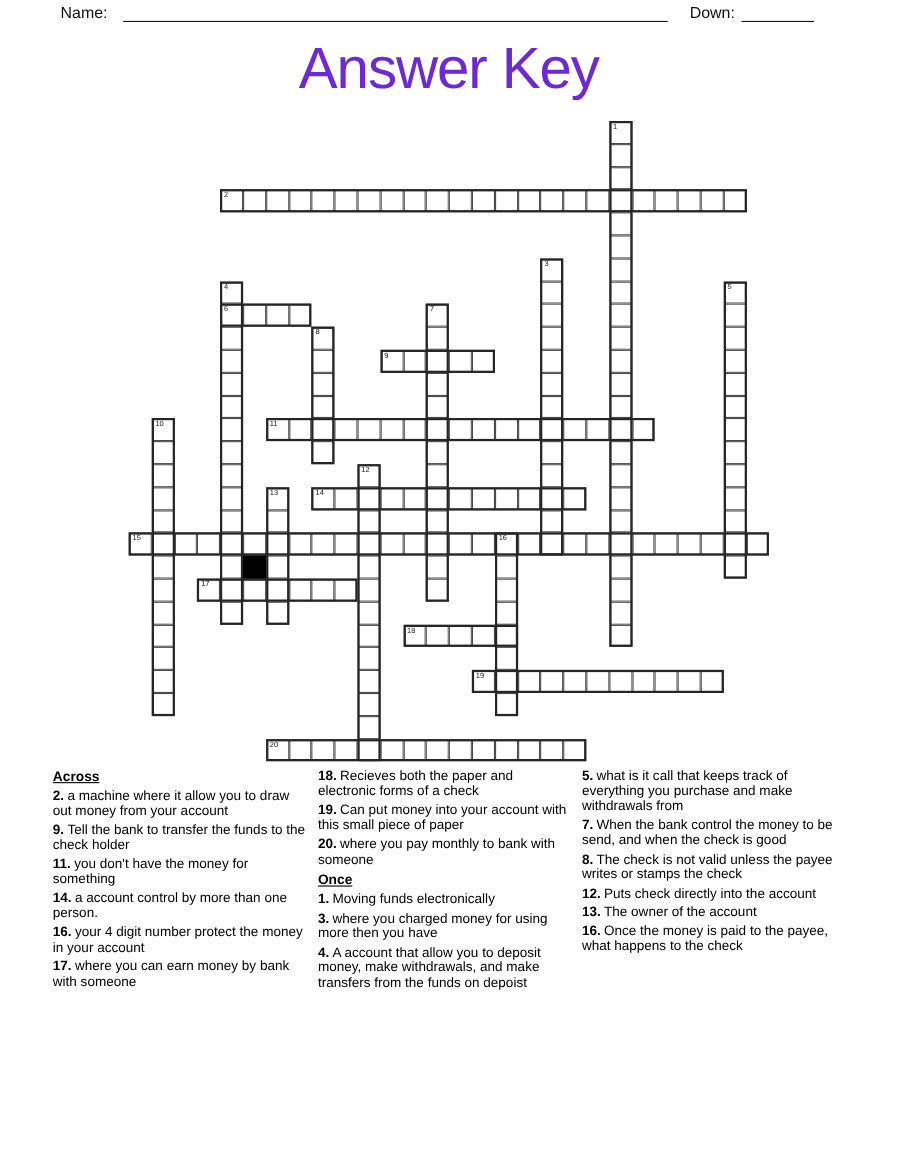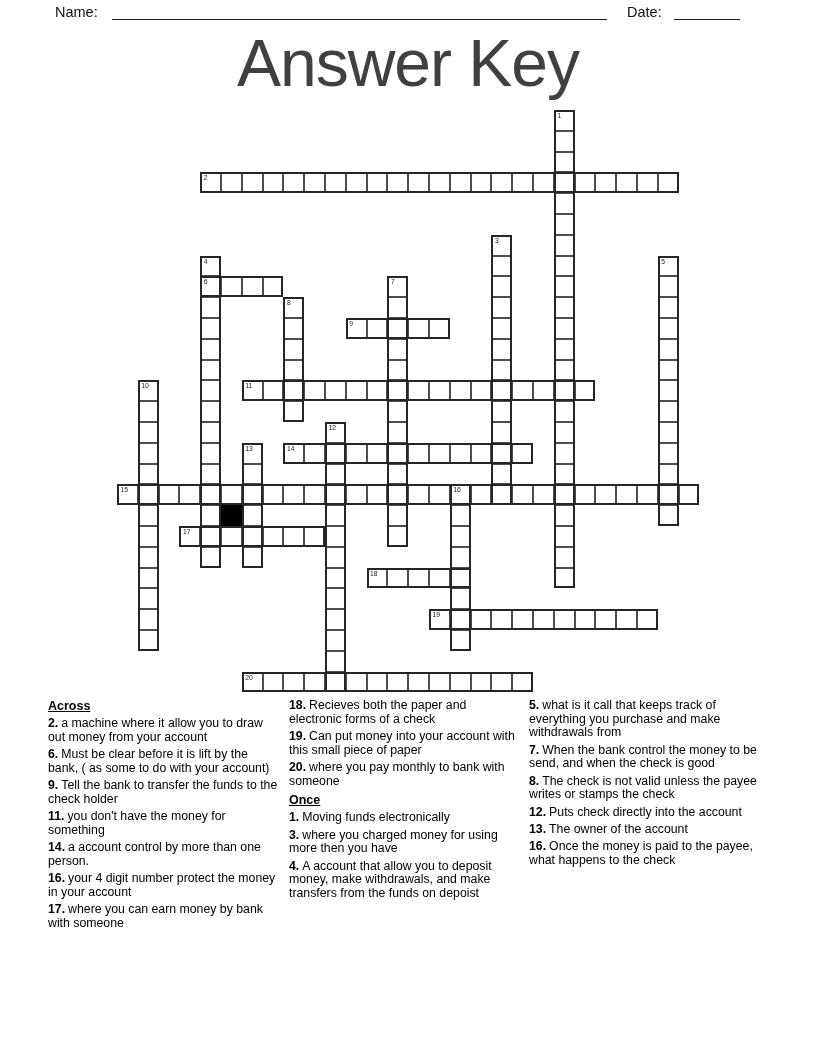--- a/index.html
+++ b/index.html
@@ -9,21 +9,21 @@
   
   .hdr-label{position:absolute;font-size:14.5px;color:#111;top:4px;}
   #name-label{left:55px;}
   #date-label{left:627px;}
   .blank-line{position:absolute;top:4px;height:15px;border-bottom:1.5px solid #1c1c1c;}
   #name-line{left:112px;width:495px;}
   #date-line{left:674px;width:66px;}
 
   
   #title{position:absolute;top:33px;left:0;width:100%;text-align:center;
-         font-size:66px;line-height:60px;font-weight:400;letter-spacing:-1px;color:#404040;}
+         font-size:53px;line-height:60px;font-weight:400;letter-spacing:-1px;color:#6d28d9;}
 
   
   #grid{position:absolute;}
   .cell{position:absolute;background:#fff;border:1px solid var(--grid-line);box-sizing:border-box;}
   .cell.black{background:var(--black-cell);border-color:var(--black-cell);}
   .cellnum{position:absolute;left:2.5px;top:1px;font-size:6.8px;line-height:8px;color:#222;}
   .wout{position:absolute;border:2px solid var(--word-outline);box-sizing:border-box;pointer-events:none;}
 
   
   #clues{position:absolute;left:48px;top:699px;display:flex;}
@@ -36,21 +36,21 @@
   .clue{font-size:12.3px;line-height:13.7px;margin-bottom:3.6px;}
   .cnum{font-weight:bold;margin-right:3px;}
 </style>
 </head>
 <body>
 
 <div class="page">
 
   <span class="hdr-label" id="name-label">Name:</span>
   <div class="blank-line" id="name-line"></div>
-  <span class="hdr-label" id="date-label">Date:</span>
+  <span class="hdr-label" id="date-label">Down:</span>
   <div class="blank-line" id="date-line"></div>
 
   <div id="title">Answer Key</div>
 
   <div id="grid" style="left: 117px; top: 110px; width: 582.4px; height: 582.4px;">
       <div class="cell" style="left: 83.2px; top: 62.4px; width: 20.8px; height: 20.8px;">
         <span class="cellnum">2</span>
       </div>
       <div class="cell" style="left: 104px; top: 62.4px; width: 20.8px; height: 20.8px;"></div>
       <div class="cell" style="left: 124.8px; top: 62.4px; width: 20.8px; height: 20.8px;"></div>
@@ -334,21 +334,20 @@
       <div class="wout" style="left: 20.8px; top: 270.4px; width: 20.8px; height: 270.4px;"></div>
       <div class="wout" style="left: 208px; top: 312px; width: 20.8px; height: 270.4px;"></div>
       <div class="wout" style="left: 124.8px; top: 332.8px; width: 20.8px; height: 124.8px;"></div>
       <div class="wout" style="left: 332.8px; top: 374.4px; width: 20.8px; height: 166.4px;"></div>
     </div>
 
   <div id="clues">
     <div class="clue-col" id="clue-col-1">
         <div class="clue-header">Across</div>
         <div class="clue"><span class="cnum">2.</span><span>a machine where it allow you to draw out money from your account</span></div>
-        <div class="clue"><span class="cnum">6.</span><span>Must be clear before it is lift by the bank, ( as some to do with your account)</span></div>
         <div class="clue"><span class="cnum">9.</span><span>Tell the bank to transfer the funds to the check holder</span></div>
         <div class="clue"><span class="cnum">11.</span><span>you don't have the money for something</span></div>
         <div class="clue"><span class="cnum">14.</span><span>a account control by more than one person.</span></div>
         <div class="clue"><span class="cnum">16.</span><span>your 4 digit number protect the money in your account</span></div>
         <div class="clue"><span class="cnum">17.</span><span>where you can earn money by bank with someone</span></div>
       </div>
     <div class="clue-col" id="clue-col-2">
         <div class="clue"><span class="cnum">18.</span><span>Recieves both the paper and electronic forms of a check</span></div>
         <div class="clue"><span class="cnum">19.</span><span>Can put money into your account with this small piece of paper</span></div>
         <div class="clue"><span class="cnum">20.</span><span>where you pay monthly to bank with someone</span></div>

